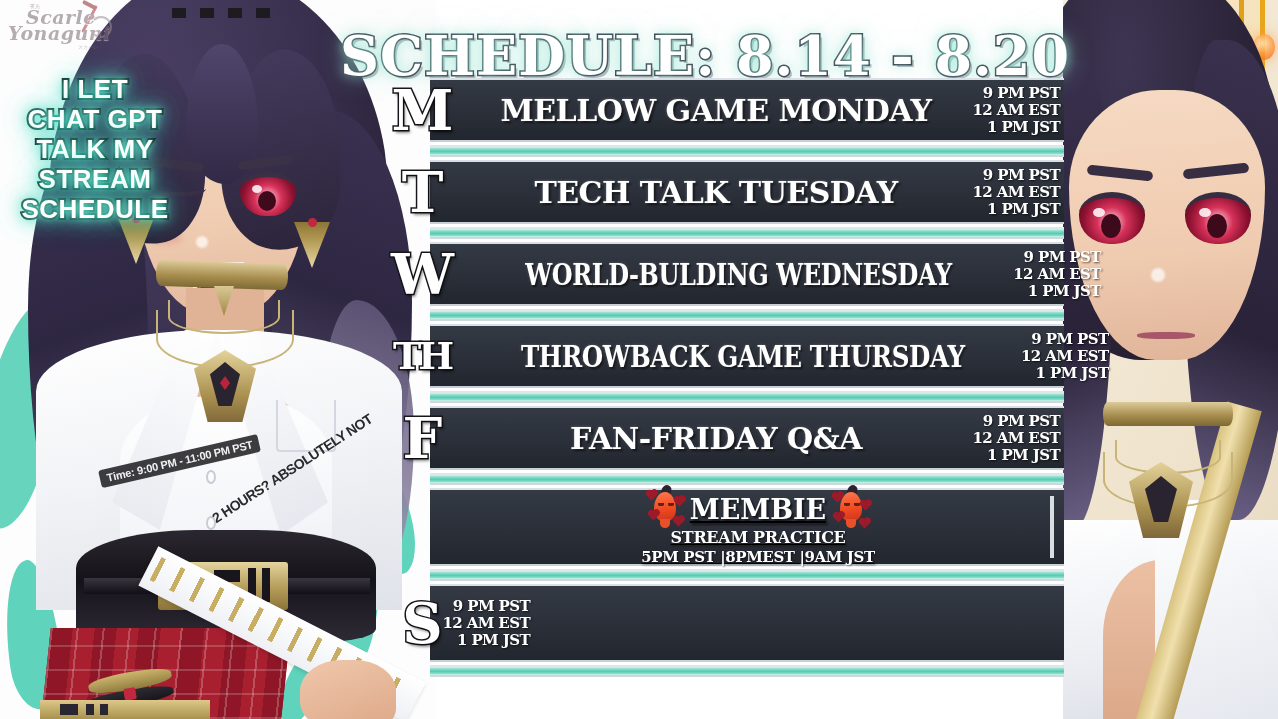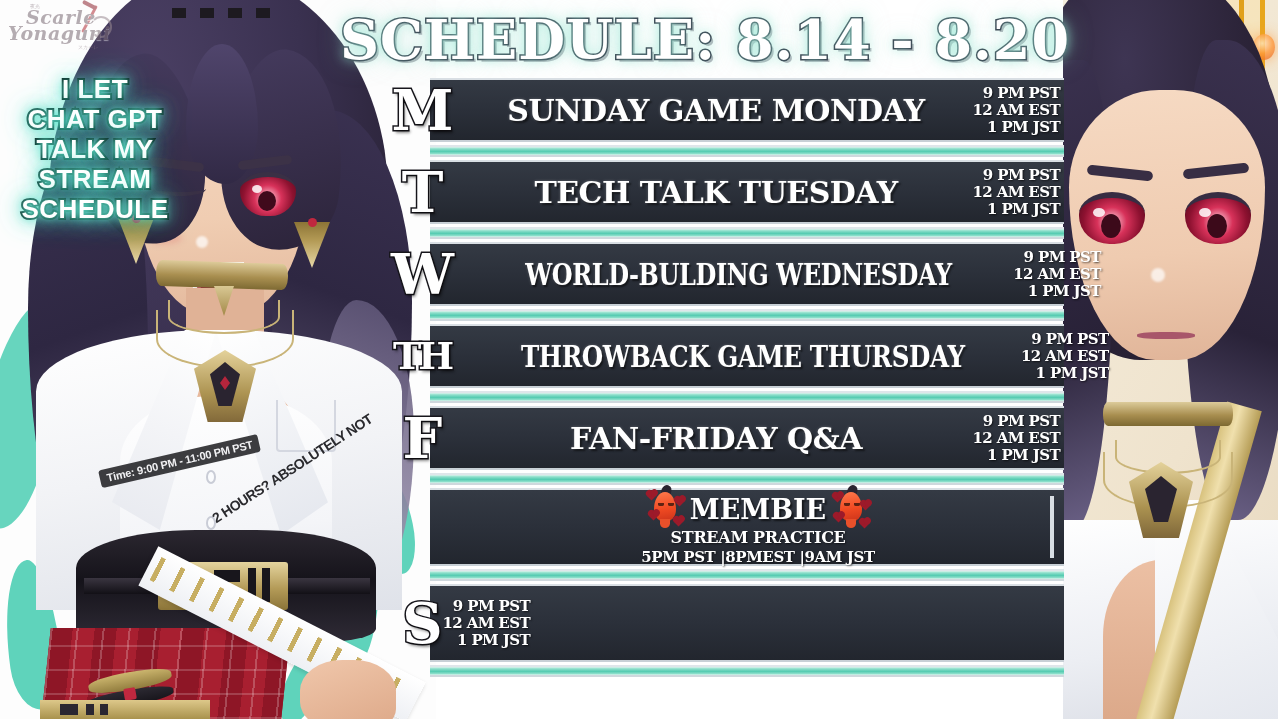--- a/index.html
+++ b/index.html
@@ -264,21 +264,21 @@
 
   
   .sched { position:absolute; left:430px; top:0; width:634px; height:719px; }
 
   .title-wrap { position:absolute; left:-90px; top:8px; width:730px; text-align:center; }
   .title { display:inline-block;
       font-family:"DejaVu Serif", serif; font-weight:bold; font-size:54px;
       letter-spacing:1px; color:#ffffff;
       -webkit-text-stroke:3px #2b2a3c; paint-order:stroke fill;
       text-shadow:0 0 12px rgba(150,230,212,.85), 0 0 24px rgba(150,230,212,.5),
-                  3px 3px 0 rgba(40,38,58,.35); white-space:nowrap; }
+                  3px 3px 0 rgba(40,38,58,.35); white-space:nowrap;margin-top:16px; }
 
   .rows { position:absolute; left:0; top:78px; width:634px; }
 
   .divider { height:12px; margin:3px 0;
       background:linear-gradient(180deg,#dff4ee 0%,#8fe0cc 22%,#55cbb1 55%,#8fe0cc 85%,#e4f6f1 100%);
       border-top:2px solid #dfe6ea; border-bottom:2px solid #cfd8dd; }
 
   .row { position:relative; display:flex; align-items:center;
       background:linear-gradient(180deg,#343a44 0%,#2b303a 50%,#22262e 100%);
       border-top:2px solid #d9dfe4; border-bottom:2px solid #c8d0d6;
@@ -299,21 +299,21 @@
       text-shadow:2px 2px 2px rgba(0,0,0,.6), 0 0 3px rgba(255,255,255,.25); }
   .ev.squeeze { transform:scaleX(.82); }
   .ev.squeeze2 { transform:scaleX(.8); }
 
   .times { width:104px; padding-right:4px; text-align:right;
       font-family:"DejaVu Serif", serif; font-weight:bold; color:#ffffff;
       font-size:15px; line-height:17px; letter-spacing:-.6px; white-space:nowrap;
       text-shadow:1px 1px 2px rgba(0,0,0,.65); }
 
   
-  .sat { display:flex; align-items:stretch; width:100%; padding-left:46px; }
+  .sat { display:flex; align-items:stretch; width:100%; padding-left:46px;text-decoration:underline; }
   .sat-half { flex:1; display:flex; flex-direction:column; align-items:center;
       justify-content:center; }
   .sat-sep { width:4px; background:#d8dee4; margin:8px 10px; }
   .memb-line { display:flex; align-items:center; justify-content:center; gap:8px; }
   .memb-title { font-family:"DejaVu Serif", serif; font-weight:bold; color:#fff;
       font-size:27px; letter-spacing:0px;
       text-shadow:2px 2px 2px rgba(0,0,0,.6); }
   .memb-sub { font-family:"DejaVu Serif", serif; font-weight:bold; color:#fff;
       font-size:16px; letter-spacing:-.3px; margin-top:-2px;
       text-shadow:1px 1px 2px rgba(0,0,0,.6); }
@@ -501,21 +501,21 @@
     <div class="title-wrap">
       <span class="title">SCHEDULE: 8.14 - 8.20</span>
     </div>
 
     <div class="rows">
 
       <div class="row">
         <div class="daycol">
           <span class="day">M</span>
         </div>
-        <div class="ev">SUNDAY GAME MONDAY</div>
+        <div class="ev">MELLOW GAME MONDAY</div>
         <div class="times">
           <div>9 PM PST</div>
           <div>12 AM EST</div>
           <div>1 PM JST</div>
         </div>
       </div>
       <div class="divider"></div>
 
       <div class="row">
         <div class="daycol">

